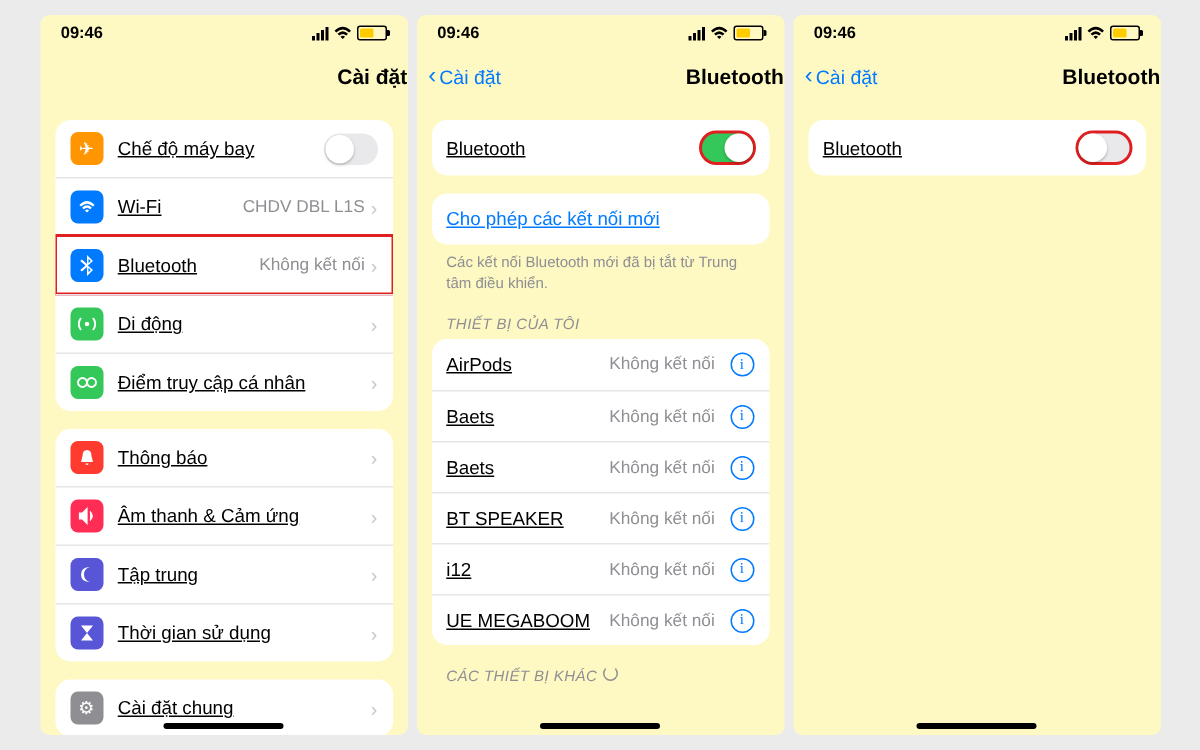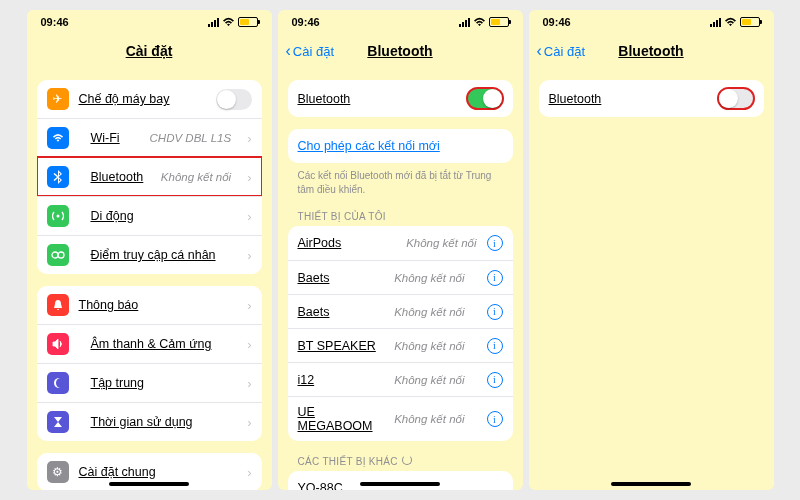--- a/index.html
+++ b/index.html
@@ -6,38 +6,38 @@
   body { background: #ebebeb; width: 800px; height: 500px; display: flex; justify-content: center; align-items: center; gap: 6px; }
   .phone { width: 245px; height: 480px; background: #fef9c3; border-radius: 6px; overflow: hidden; display: flex; flex-direction: column; position: relative; }
   .status-bar { height: 24px; display: flex; justify-content: space-between; align-items: center; padding: 0 14px; font-size: 11px; font-weight: 600; }
   .status-bar .right { display: flex; align-items: center; gap: 3px; }
   .signal { display: inline-flex; align-items: flex-end; gap: 1px; }
   .signal i { width: 2px; background: #000; display: inline-block; }
   .signal i:nth-child(1){height:3px}.signal i:nth-child(2){height:5px}.signal i:nth-child(3){height:7px}.signal i:nth-child(4){height:9px}
   .battery { width: 20px; height: 10px; border: 1px solid #000; border-radius: 2px; position: relative; }
   .battery::after { content:""; position:absolute; right:-3px; top:2px; width:2px; height:4px; background:#000; border-radius:0 1px 1px 0;}
   .batt-fill { position:absolute; left:1px; top:1px; bottom:1px; width:50%; background:#ffcc00; border-radius:1px;}
-  .nav { height: 34px; display:flex; align-items:center; justify-content:center; position:relative;text-decoration:underline; }
+  .nav { height: 34px; display:flex; align-items:center; justify-content:flex-end; position:relative; }
   .nav .title { font-size: 14px; font-weight: 600; }
   .nav .back { position:absolute; left:8px; color:#007aff; font-size:13px; display:flex; align-items:center; gap:2px;}
   .chev { font-size:16px; line-height:1;}
   .content { flex:1; overflow:hidden; font-size: 12px; }
   .group { margin: 12px 10px 0; background:#fff; border-radius:10px; overflow:hidden; }
   .row { display:flex; align-items:center; padding: 8px 10px; min-height:34px; position:relative;}
-  .row + .row { border-top: 0.5px solid #e5e5ea; gap: 12px; }
+  .row + .row { border-top: 0.5px solid #e5e5ea; }
   .icon { width:22px; height:22px; border-radius:5px; margin-right:10px; display:flex; align-items:center; justify-content:center; color:#fff; font-size:12px; flex-shrink:0;}
   .label { flex:1; font-size:12.5px; color:#000;text-decoration:underline;}
-  .detail { color:#8e8e93; font-size:11.5px; margin-right:4px;font-style:italic;}
+  .detail { color:#8e8e93; font-size:11.5px; margin-right:4px;}
   .chevr { color:#c7c7cc; font-size:13px;}
   .toggle { width:36px; height:21px; background:#e9e9eb; border-radius:11px; position:relative;}
   .toggle.on { background:#34c759;}
   .knob { width:19px; height:19px; background:#fff; border-radius:50%; position:absolute; top:1px; left:1px; box-shadow:0 1px 2px rgba(0,0,0,0.25);}
   .toggle.on .knob { left:16px;}
   .highlight { outline: 2px solid #e02020; outline-offset:-1px;}
-  .section-header { font-size:10px; color:#8e8e93; padding: 14px 20px 4px; text-transform:uppercase; letter-spacing:0.3px;}
+  .section-header { font-size:10px; color:#8e8e93; padding: 14px 20px 4px; text-transform:uppercase; letter-spacing:0.3px;font-style:italic;}
   .section-footer { font-size:10px; color:#8e8e93; padding: 6px 20px 0; line-height:1.4;}
   .link { color:#007aff;}
   .info-icon { width:16px; height:16px; border:1.5px solid #007aff; border-radius:50%; color:#007aff; font-size:10px; display:flex; align-items:center; justify-content:center; margin-left:6px; font-style:normal; font-family:serif;}
   .spinner { display:inline-block; width:10px; height:10px; margin-left:4px; border:1.5px solid #8e8e93; border-top-color:transparent; border-radius:50%;}
   .home { position:absolute; bottom:4px; left:50%; transform:translateX(-50%); width:80px; height:4px; background:#000; border-radius:3px;}
   .desc { padding: 6px 18px; font-size:10px; color:#8e8e93; line-height:1.45;}
   .single-row-group { margin: 12px 10px 0; background:#fff; border-radius:10px;}
 </style>
 </head>
 <body>
@@ -234,25 +234,20 @@
           <span class="info-icon">i</span>
         </div>
         <div class="row">
           <span class="label">UE MEGABOOM</span>
           <span class="detail">Không kết nối</span>
           <span class="info-icon">i</span>
         </div>
       </div>
 
     <div class="section-header"><span>CÁC THIẾT BỊ KHÁC</span><span class="spinner"></span></div>
-    <div class="group" style="margin-top:0">
-      <div class="row">
-        <span class="label">YQ-88C</span>
-      </div>
-    </div>
 
   </div>
   <div class="home"></div>
 </div>
 
 <div class="phone">
   <div class="status-bar">
     <span>09:46</span>
     <span class="right">
       <span class="signal">

